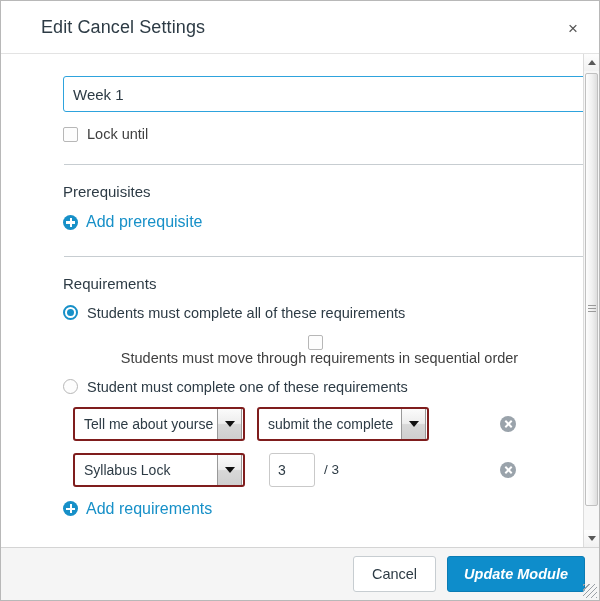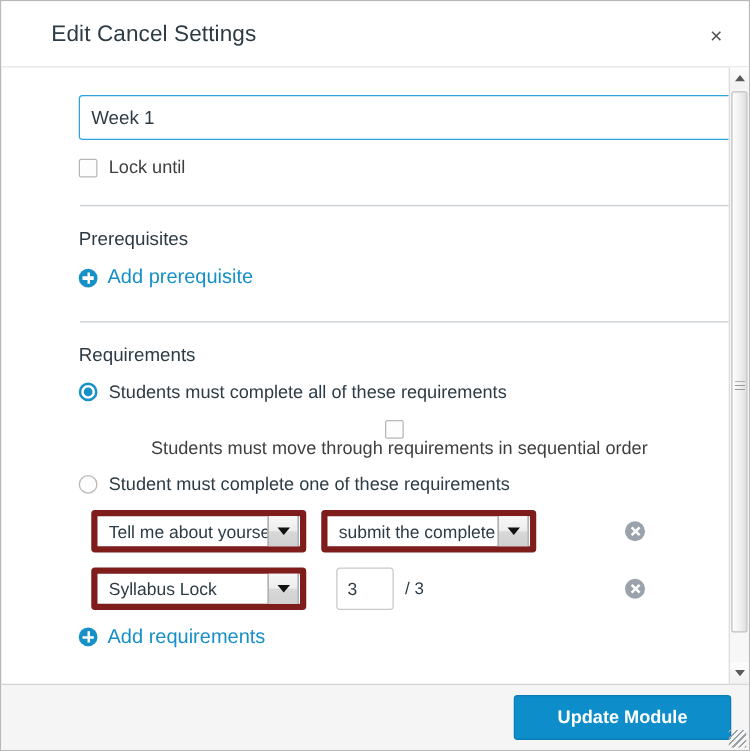--- a/index.html
+++ b/index.html
@@ -210,21 +210,21 @@
   .req-row {
     display: flex;
     align-items: center;
     margin-top: 12px;
     margin-left: 10px;
   }
   .select {
     position: relative;
     height: 34px;
     box-sizing: border-box;
-    border: 5px solid #7f1d1d;
+    border: 2px solid #7f1d1d;
     border-radius: 3px;
     background: #ffffff;
     display: flex;
     align-items: center;
     cursor: pointer;
     overflow: hidden;
   }
   .select.w1 { width: 172px; }
   .select.w2 { width: 172px; }
   .select .sel-text {
@@ -392,21 +392,22 @@
     background: #ffffff;
     border: 1px solid #c7cdd1;
     color: #2d3b45;
   }
   .btn-primary {
     background: #0e8dcb;
     border: 1px solid #0b7cb4;
     color: #ffffff;
     margin-left: 11px;
     font-weight: bold;
-    padding: 0 34px;
+    padding: 0 16px;
+    font-style: italic;
   }
   .resize-grip {
     position: absolute;
     right: 2px;
     bottom: 2px;
     width: 14px;
     height: 14px;
     background: repeating-linear-gradient(
       -45deg,
       #9aa0a6 0px, #9aa0a6 1.2px,
@@ -511,17 +512,18 @@
       <div class="sb-thumb">
         <div class="sb-grip"></div>
       </div>
       <div class="sb-btn down">
           <span class="sb-arrow-down"></span>
         </div>
     </div>
   </div>
 
   <div class="footer">
+    <button class="btn btn-cancel">Cancel</button>
     <button class="btn btn-primary">Update Module</button>
     <div class="resize-grip"></div>
   </div>
 
 </div>
 
 </body></html>

